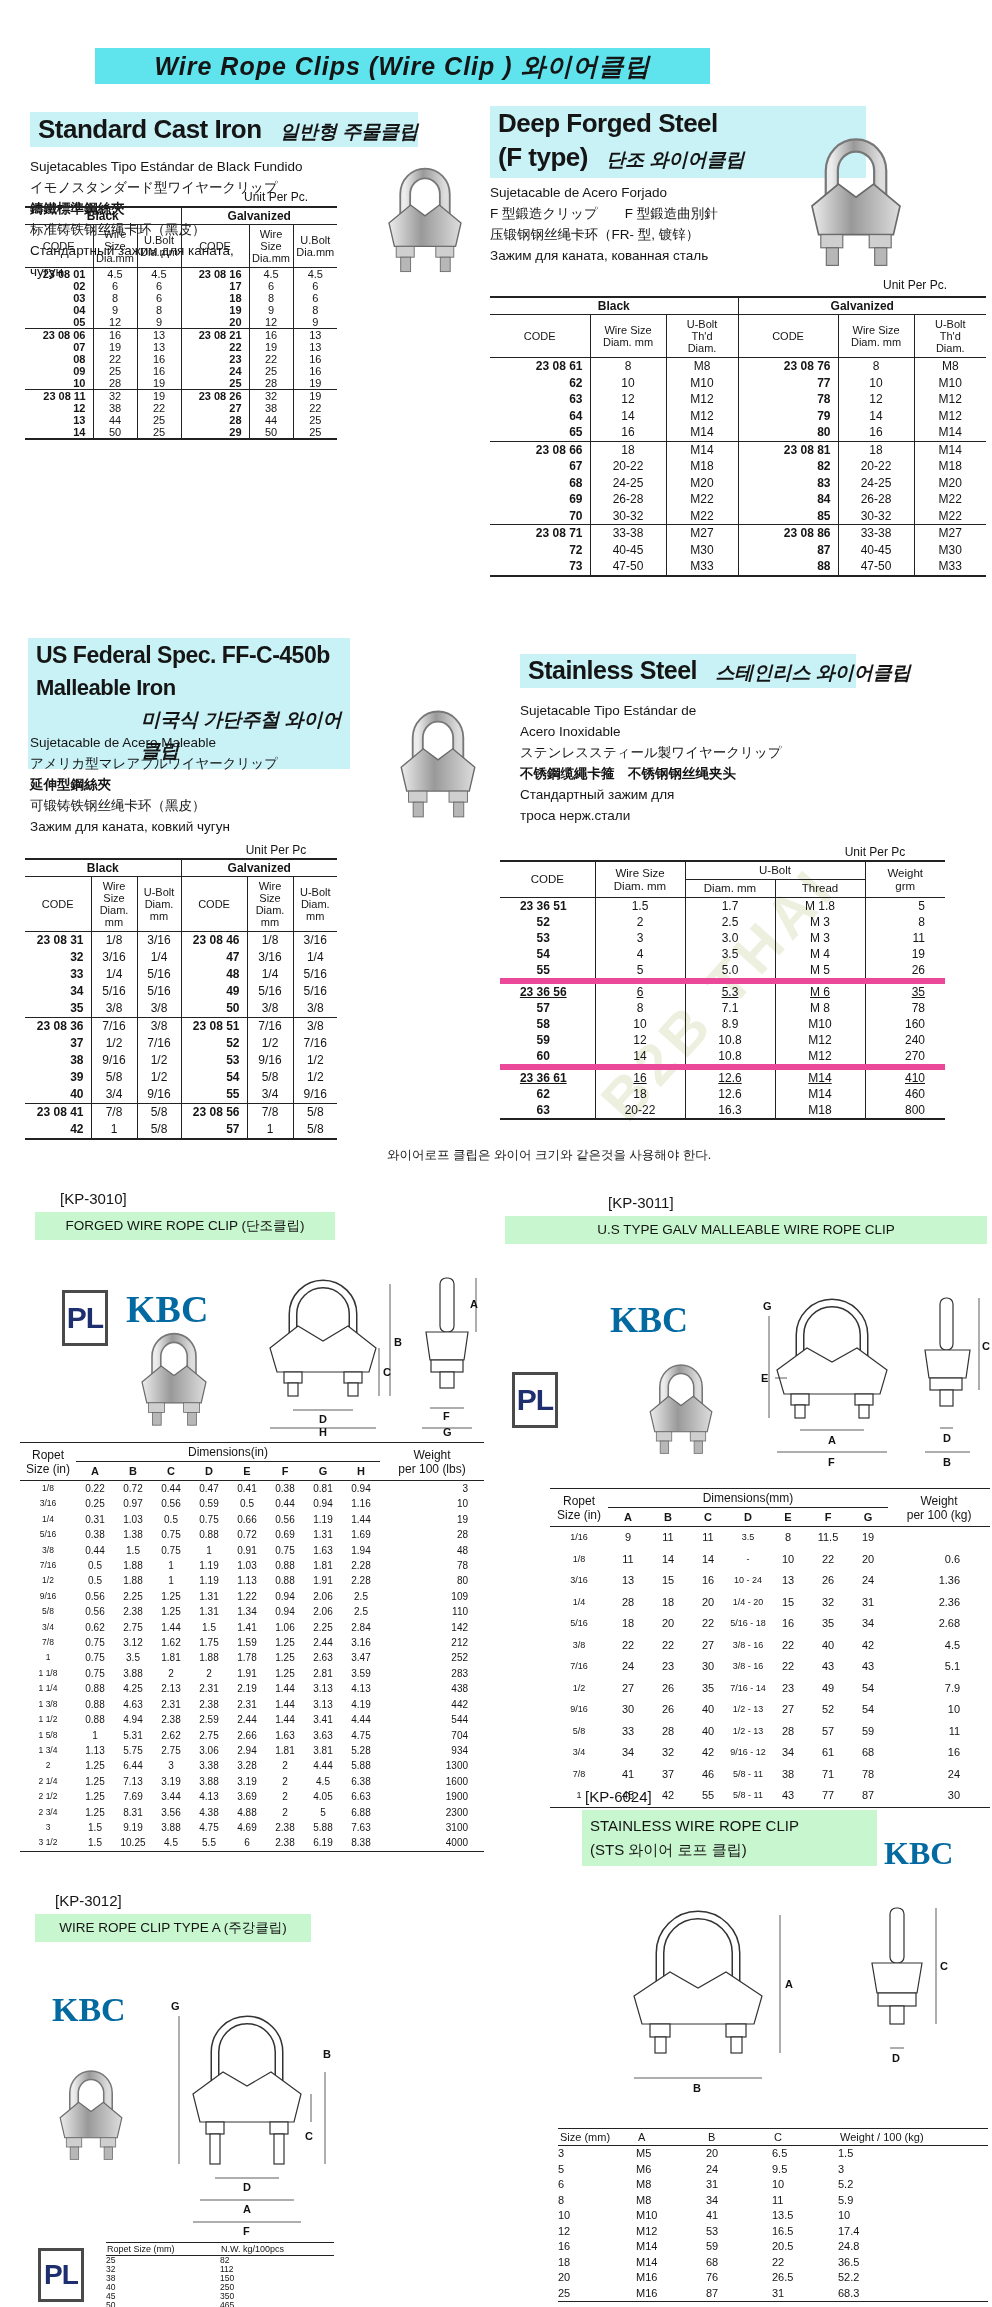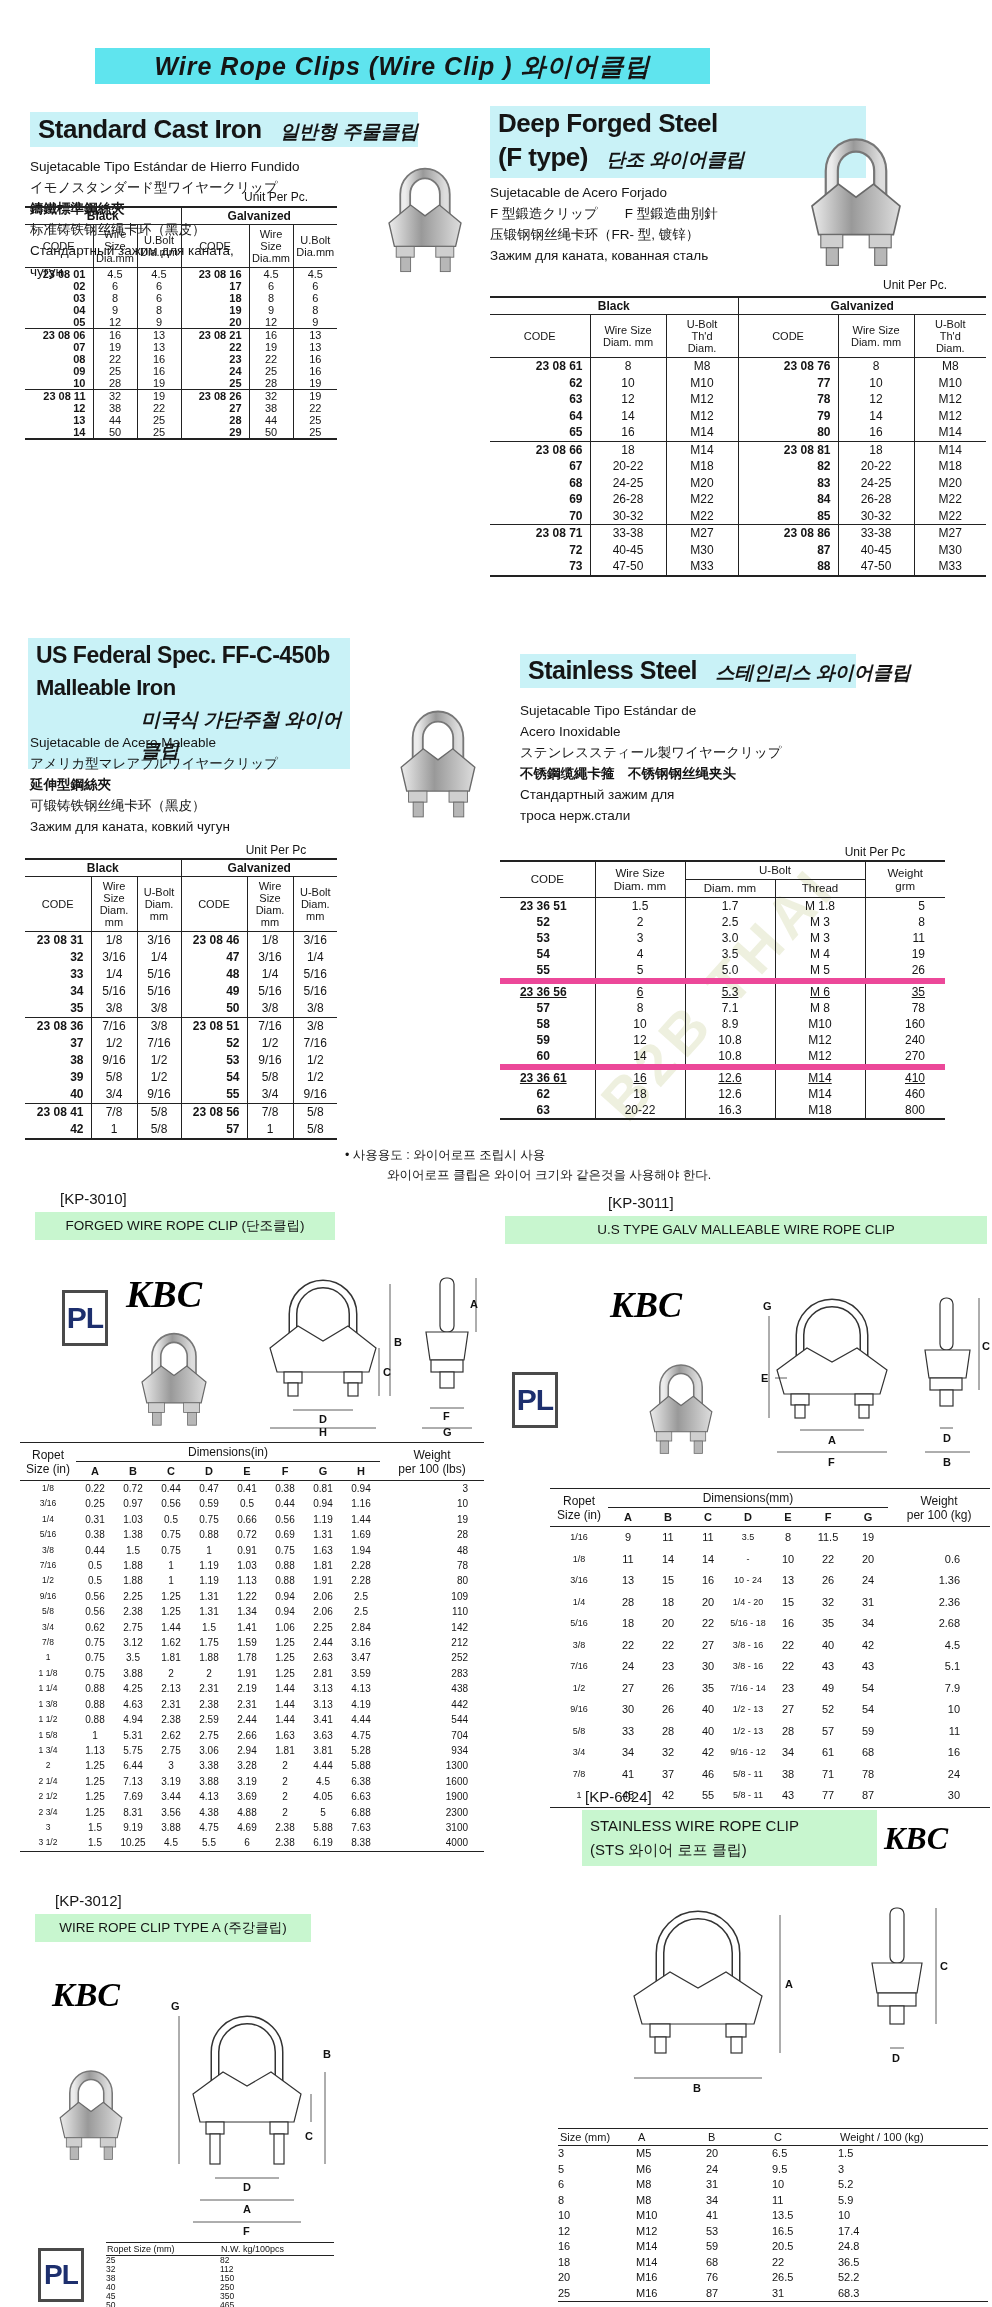--- a/index.html
+++ b/index.html
@@ -22,21 +22,21 @@
   .unit { font-size:12px; text-align:center; }
   .kplabel { font-size:15px; }
   .gbanner { background:#c8f6cf; text-align:center; font-size:13.5px; line-height:20px; padding:4px 2px; }
 
   .note div { font-size:12.5px; line-height:20px; }
   .note .ind { padding-left:42px; }
 
   .wm { color:rgba(168,178,96,0.20); font-weight:bold; font-size:58px; letter-spacing:6px; pointer-events:none; }
 
   
-  .kbc { color:#000000; font-weight:bold; font-style:italic; font-family:"Liberation Serif", serif; }
+  .kbc { color:#0369a1; font-weight:bold; font-family:"Liberation Serif", serif;margin-top:15px; }
   .plbox { border:3px solid #4a4a4a; background:#fff; display:flex; align-items:center; justify-content:center;
            font-weight:bold; color:#1d2f6e; letter-spacing:-1px; }
 
   
   table { border-collapse:collapse; table-layout:fixed; }
   th { font-weight:normal; }
 
   
   .tcode { border-top:2px solid #222; border-bottom:2px solid #222; text-align:center; width:100%; }
   .tcode thead th+th, .tcode tbody td+td { border-left:1px solid #222; }
@@ -111,21 +111,21 @@
 
   <div class="abs wm" style="left:560px;top:960px;transform:rotate(-48deg)">B2B THAI</div>
 
   <div class="abs banner" style="left:95px;top:48px;width:615px;height:36px">Wire Rope Clips  (Wire Clip ) 와이어클립</div>
 
   <div class="abs sechead" style="left:30px;top:112px;width:388px">
     <span class="en">Standard Cast Iron</span>
     <span class="ko">일반형 주물클립</span>
   </div>
   <div class="abs subs" style="left:30px;top:156px;width:350px">
-    <div>Sujetacable Tipo Estándar de Hierro Fundido</div>
+    <div>Sujetacables Tipo Estándar de Black Fundido</div>
     <div>イモノスタンダード型ワイヤークリップ</div>
     <div style="font-weight:bold">鑄鐵標準鋼絲夾</div>
     <div>标准铸铁钢丝绳卡环（黑皮）</div>
     <div>Стандартный зажим для каната,</div>
     <div>чугун</div>
   </div>
   <svg class="abs" style="left:380px;top:148px" width="90" height="132" viewBox="0 0 100 140">
       <use href="#clipsym"></use>
     </svg>
   <div class="abs unit" style="left:215px;top:190px;width:122px">Unit Per Pc.</div>
@@ -699,21 +699,20 @@
           <td>63</td>
           <td>20-22</td>
           <td>16.3</td>
           <td>M18</td>
           <td>800</td>
         </tr>
       </tbody>
   </table>
 
   <div class="abs note" style="left:345px;top:1145px;width:600px">
-    <div>• 사용용도 : 와이어로프 조립시 사용</div>
     <div class="ind">와이어로프 클립은 와이어 크기와 같은것을 사용해야 한다.</div>
   </div>
 
   <div class="abs kplabel" style="left:60px;top:1190px">[KP-3010]</div>
   <div class="abs gbanner" style="left:35px;top:1212px;width:300px">FORGED WIRE ROPE CLIP (단조클립)</div>
   <div class="abs plbox" style="left:62px;top:1290px;width:46px;height:56px;font-size:30px">
     <span>PL</span>
   </div>
   <div class="abs kbc" style="left:126px;top:1272px;font-size:38px">KBC</div>
   <svg class="abs" style="left:132px;top:1318px" width="84" height="112" viewBox="0 0 100 140">

